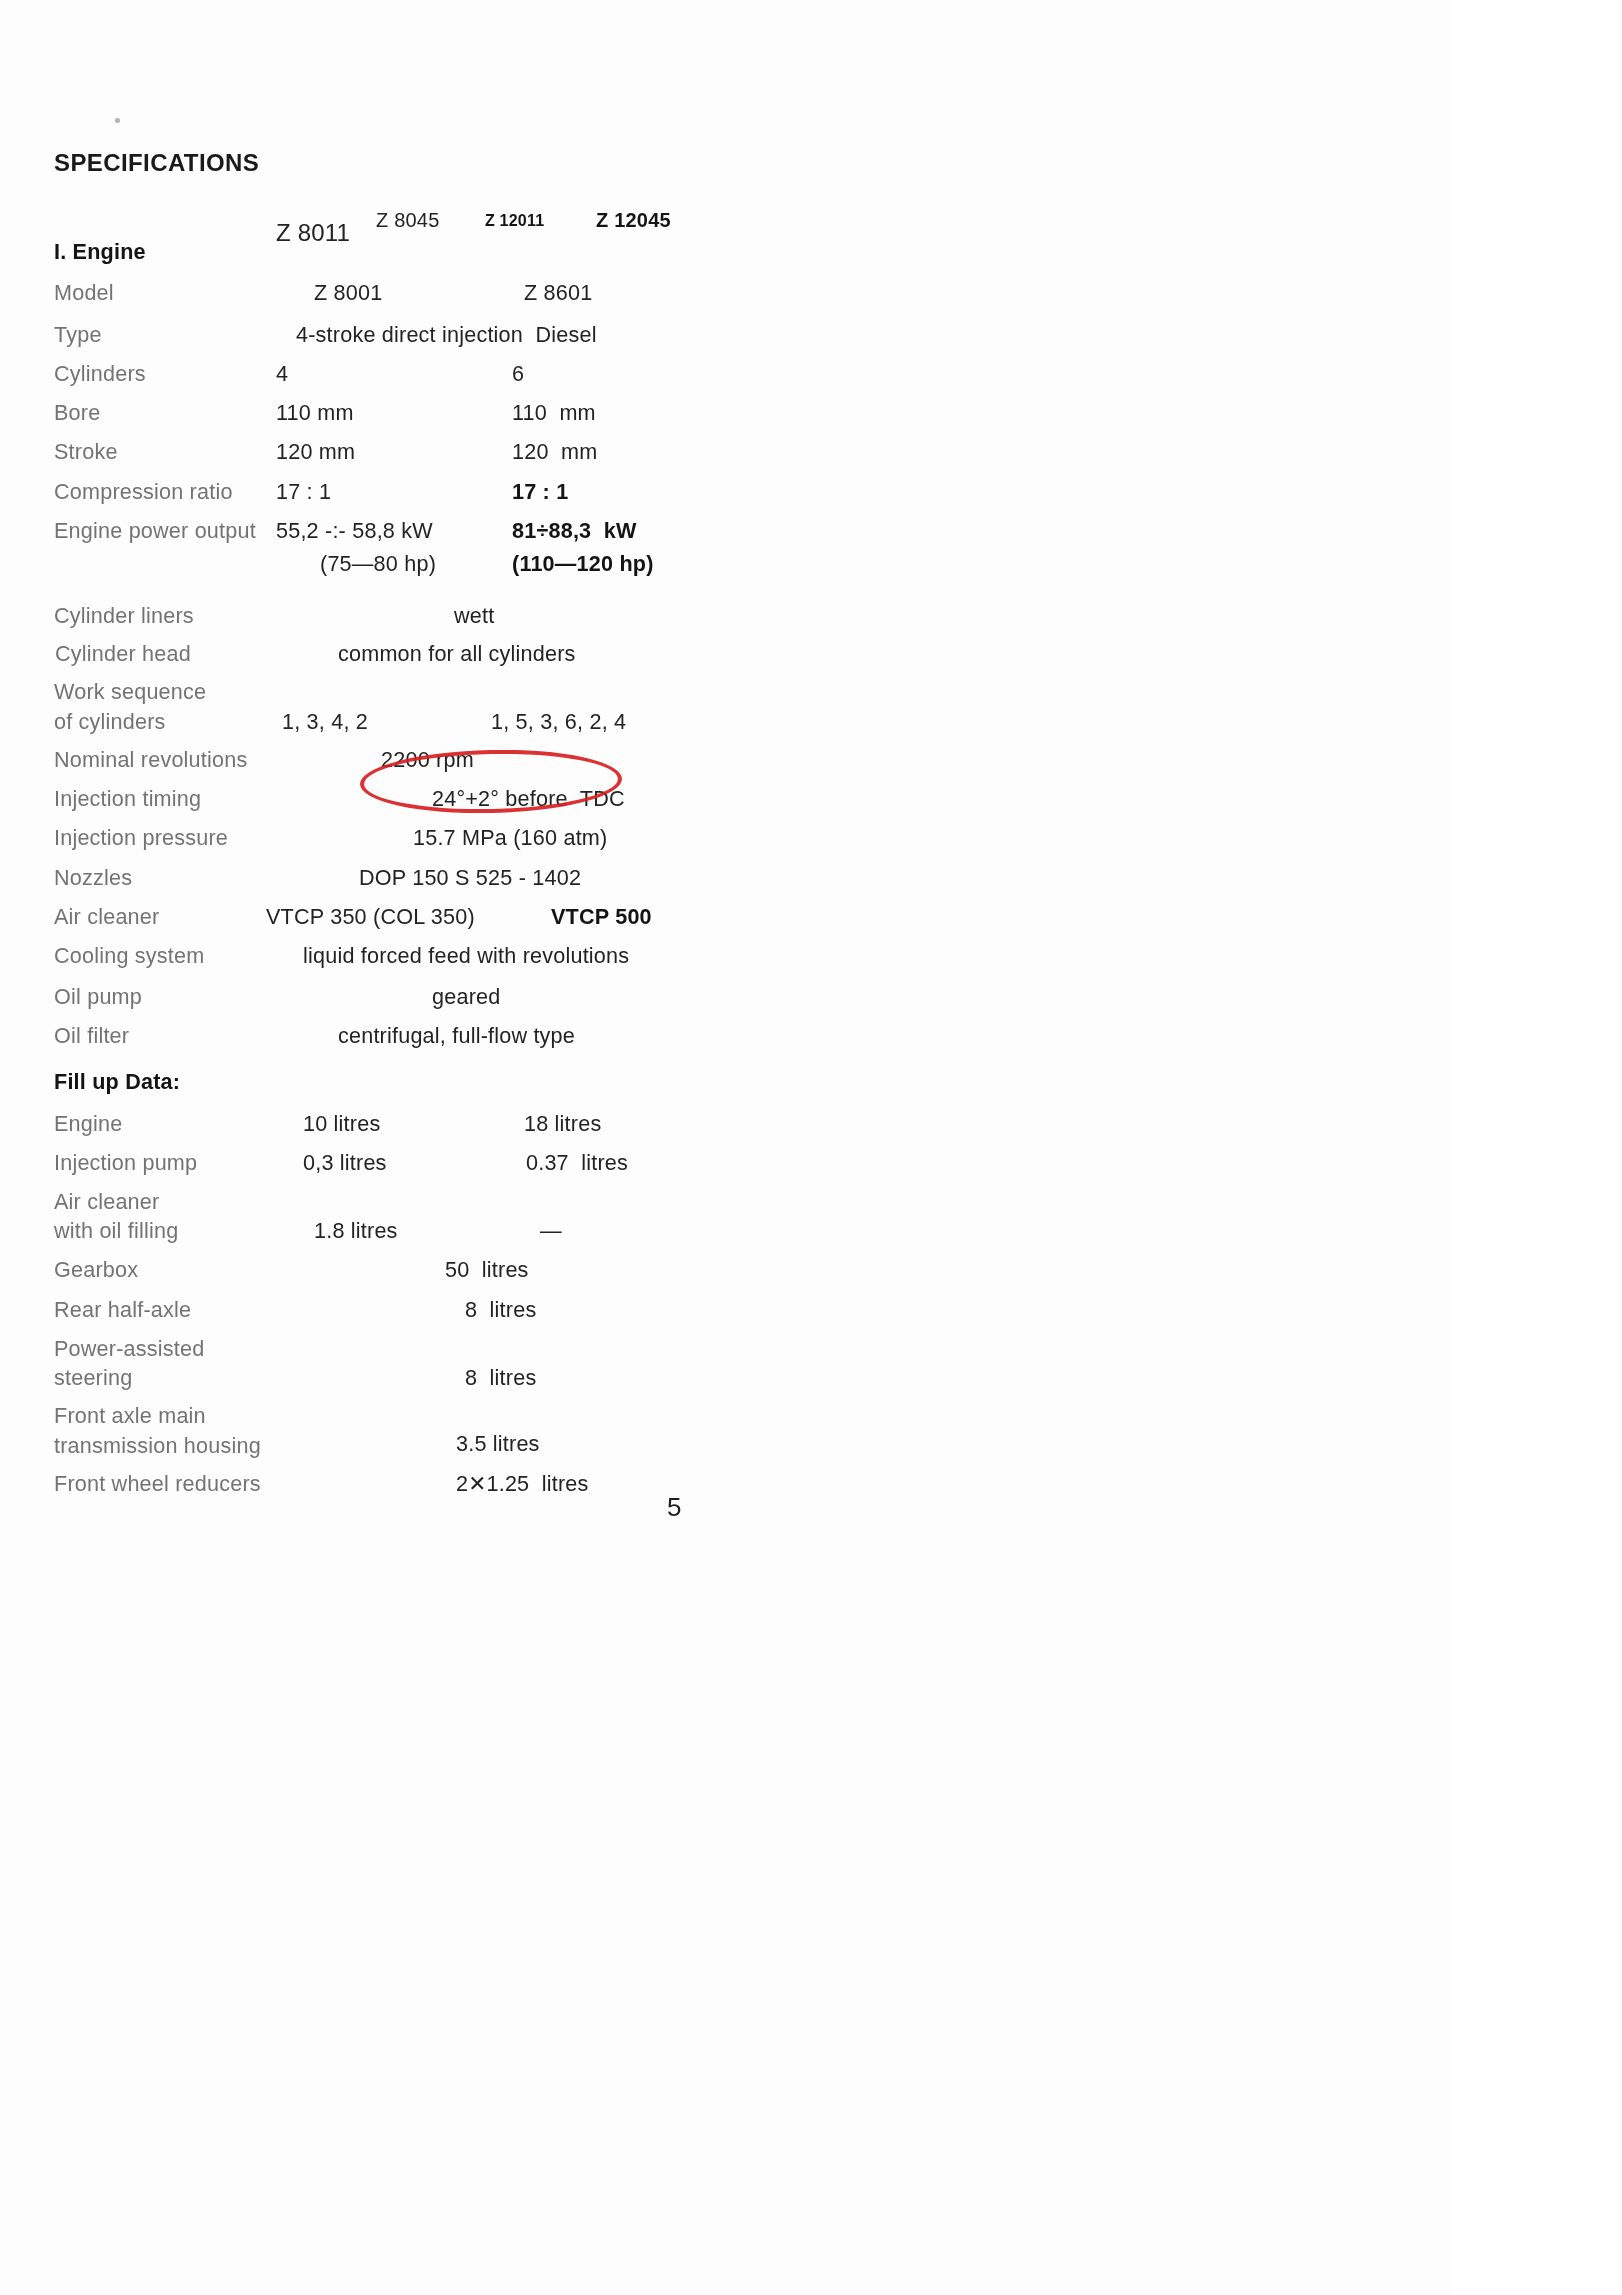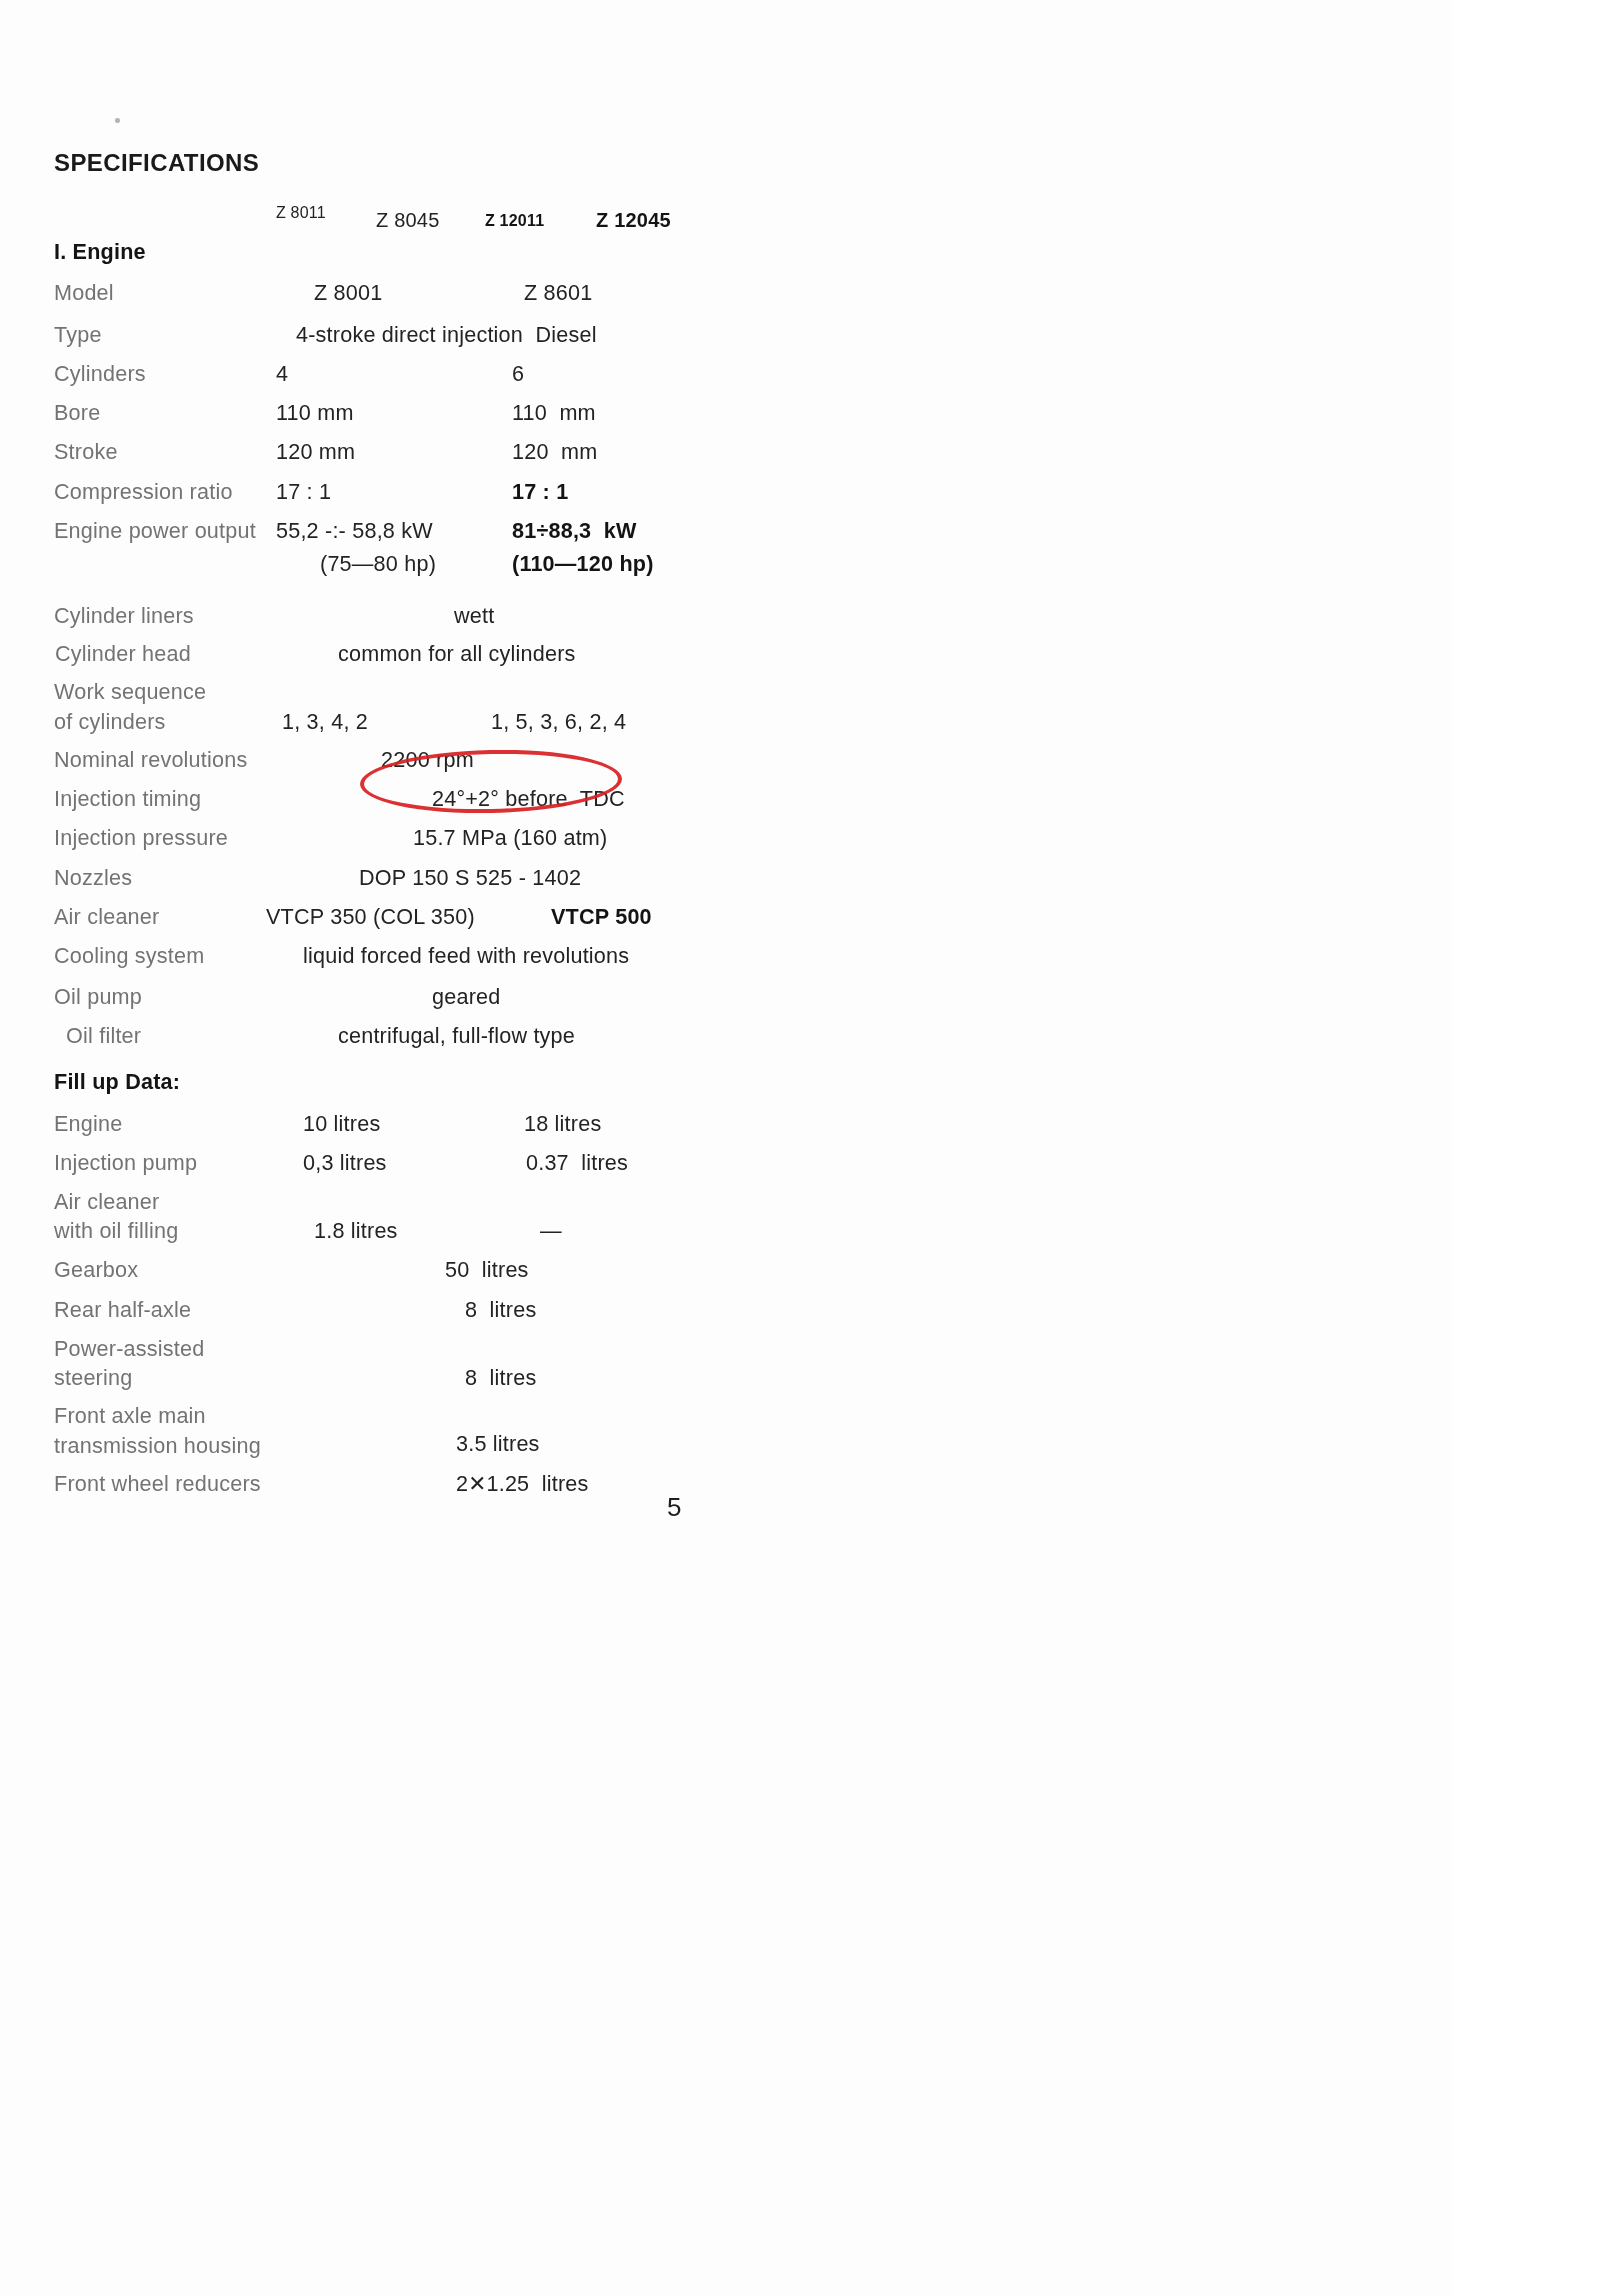--- a/index.html
+++ b/index.html
@@ -91,21 +91,21 @@
 <body>
 
 <div class="page">
 
   <div class="speck"></div>
 
   <div class="doc-title">SPECIFICATIONS</div>
 
   <div class="spec">
 
-    <div class="cell" style="left:222px; top:4px; font-size:16px;">Z 8011</div>
+    <div class="cell" style="left:222px; top:24px; font-size:24px;">Z 8011</div>
     <div class="cell" style="left:322px; top:11.8px; font-size:20px;">Z 8045</div>
     <div class="cell bold" style="left:431px; top:11.8px; font-size:16px;">Z 12011</div>
     <div class="cell bold" style="left:542px; top:11.8px; font-size:20px;">Z 12045</div>
 
     <div class="cell bold" style="left:0px; top:43px;">I. Engine</div>
 
     <div class="cell label" style="left:0px; top:84px;">Model</div>
     <div class="cell" style="left:260px; top:84px;">Z 8001</div>
     <div class="cell" style="left:470px; top:84px;">Z 8601</div>
 
@@ -160,21 +160,21 @@
     <div class="cell label" style="left:0px; top:708px;">Air cleaner</div>
     <div class="cell" style="left:212px; top:708px;">VTCP 350 (COL 350)</div>
     <div class="cell bold" style="left:497px; top:708px;">VTCP 500</div>
 
     <div class="cell label" style="left:0px; top:747px;">Cooling system</div>
     <div class="cell" style="left:249px; top:747px;">liquid forced feed with revolutions</div>
 
     <div class="cell label" style="left:0px; top:788px;">Oil pump</div>
     <div class="cell" style="left:378px; top:788px;">geared</div>
 
-    <div class="cell label" style="left:12px; top:827px;">Oil filter</div>
+    <div class="cell label" style="left:0px; top:827px;">Oil filter</div>
     <div class="cell" style="left:284px; top:827px;">centrifugal, full-flow type</div>
 
     <div class="cell bold" style="left:0px; top:873px;">Fill up Data:</div>
 
     <div class="cell label" style="left:0px; top:915px;">Engine</div>
     <div class="cell" style="left:249px; top:915px;">10 litres</div>
     <div class="cell" style="left:470px; top:915px;">18 litres</div>
 
     <div class="cell label" style="left:0px; top:954px;">Injection pump</div>
     <div class="cell" style="left:249px; top:954px;">0,3 litres</div>

